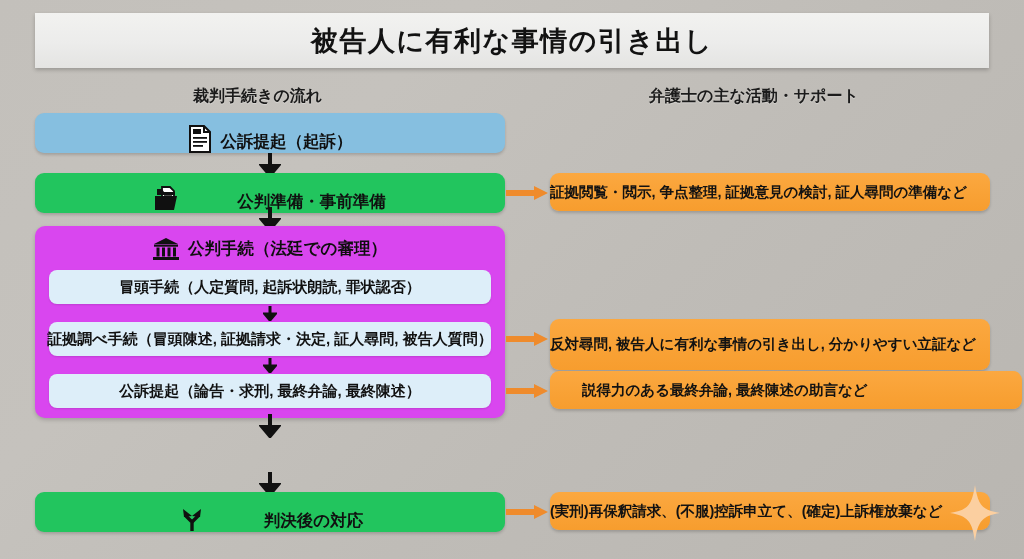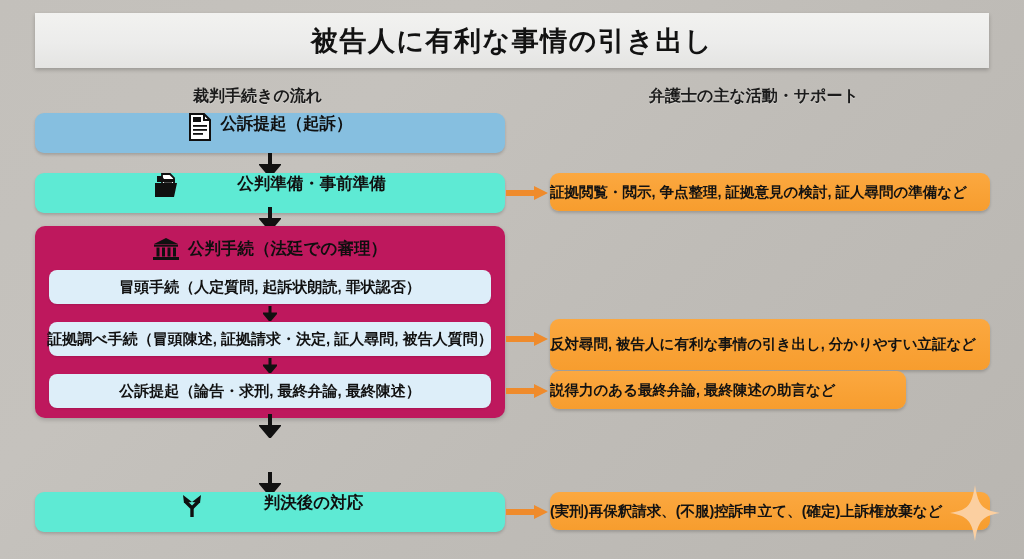--- a/index.html
+++ b/index.html
@@ -51,50 +51,50 @@
     text-shadow: 0 1px 1px rgba(255,255,255,0.35);
   }
   #head-left  { left: 193px; top: 86px; }
   #head-right { left: 649px; top: 86px; }
 
   
   .fbox {
     position: absolute;
     border-radius: 9px;
     display: flex;
-    align-items: flex-start;
+    align-items: flex-end;
     justify-content: center;
     box-sizing: border-box;
     box-shadow: 0 2px 3px rgba(0,0,0,0.17);
   }
   .fbox .lbl {
     font-size: 16.5px;
     font-weight: bold;
     color: #101010;
     white-space: nowrap;
   }
   .blue-dark { background: #86bfe0; }
-  .blue-pale { background: #5eead4; gap: 48px; }
+  .blue-pale { background: #22c55e; gap: 48px; }
 
   .icon-wrap {
     display: inline-flex;
     align-items: center;
     justify-content: center;
     margin-right: 9px;
     flex: none;
   }
 
   
   #trial-container {
     position: absolute;
     left: 35px;
     top: 226px;
     width: 470px;
     height: 192px;
-    background: #be185d;
+    background: #d946ef;
     border-radius: 10px;
     box-shadow: 0 2px 4px rgba(0,0,0,0.18);
   }
   #trial-header {
     position: absolute;
     left: 0; top: 6px;
     width: 470px;
     height: 34px;
     display: flex;
     align-items: center;
@@ -275,21 +275,21 @@
   <div class="obox" style="left:550px; top:319px; width:440px; height:51px;">
     <span class="lbl">反対尋問, 被告人に有利な事情の引き出し, 分かりやすい立証など</span>
   </div>
 
   <div class="harrow" style="left:506px; top:383px; width:44px;">
     <svg width="44" height="16" viewBox="0 0 44 16">
       <path d="M0 8 h28" stroke="#ef8b2c" stroke-width="6"></path>
       <path d="M42 8 l-14 -7 v14 z" fill="#ef8b2c"></path>
     </svg>
   </div>
-  <div class="obox" style="left:550px; top:371px; width:356px; height:38px;">
+  <div class="obox" style="left:550px; top:371px; width:440px; height:38px;padding-left:32px;">
     <span class="lbl">説得力のある最終弁論, 最終陳述の助言など</span>
   </div>
 
   <div class="varrow" style="left:259px; top:414px;">
     <svg width="22" height="24" viewBox="0 0 22 24">
       <path d="M11 0 v14 M11 22 l-7.5 -9 h15 z" stroke="#111" stroke-width="4" fill="#111"></path>
     </svg>
   </div>
 
 

